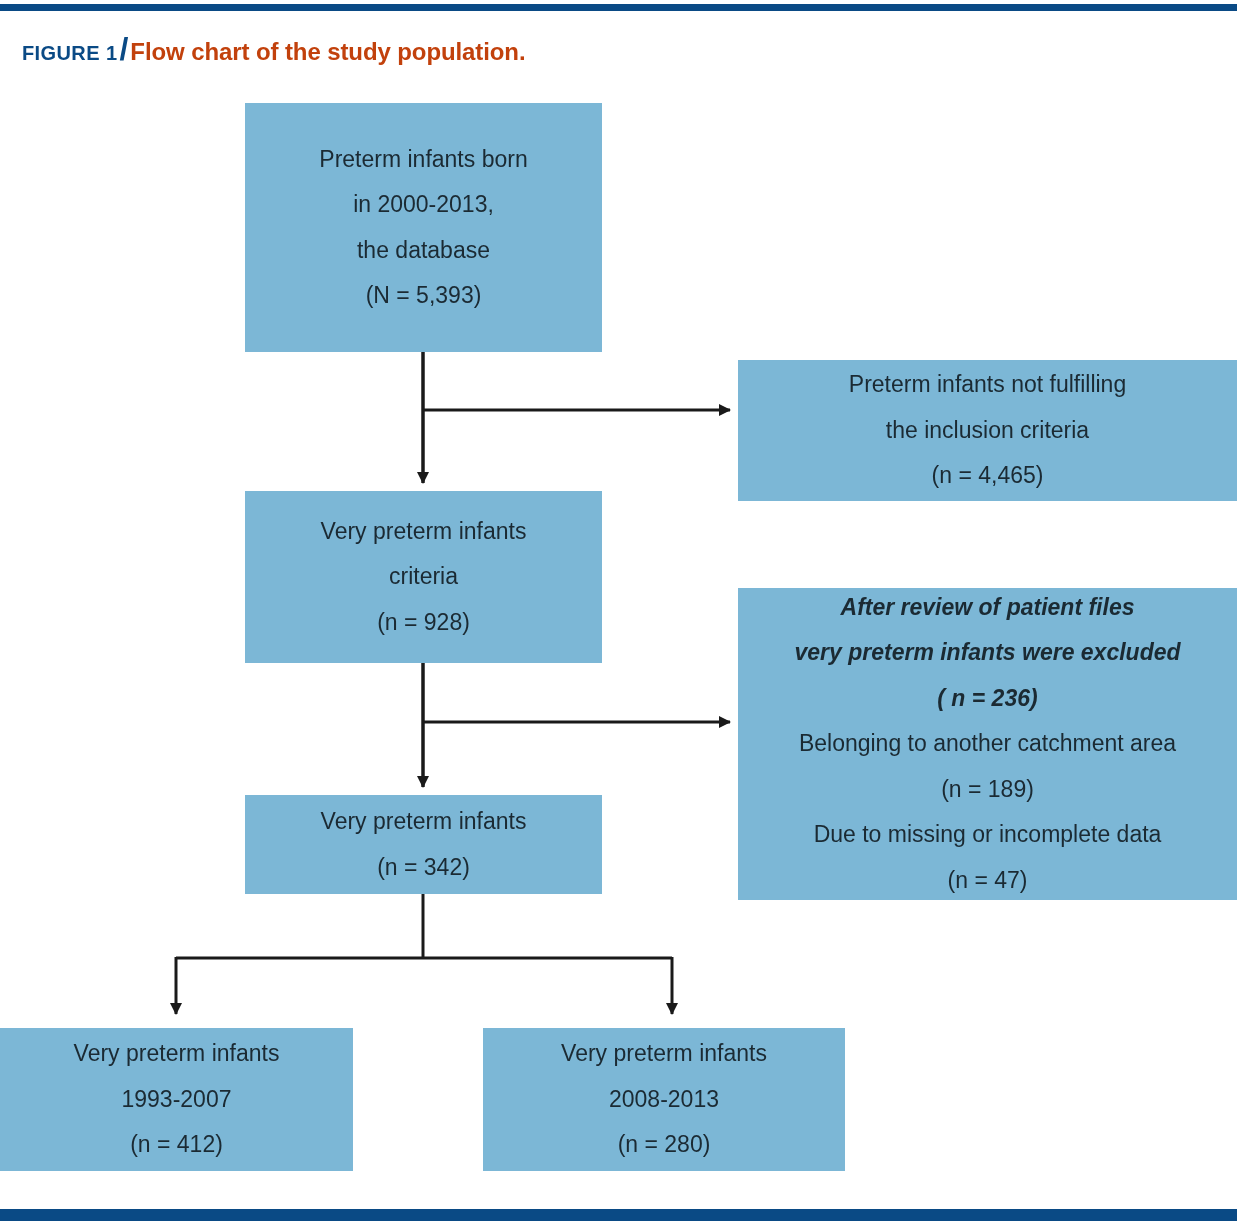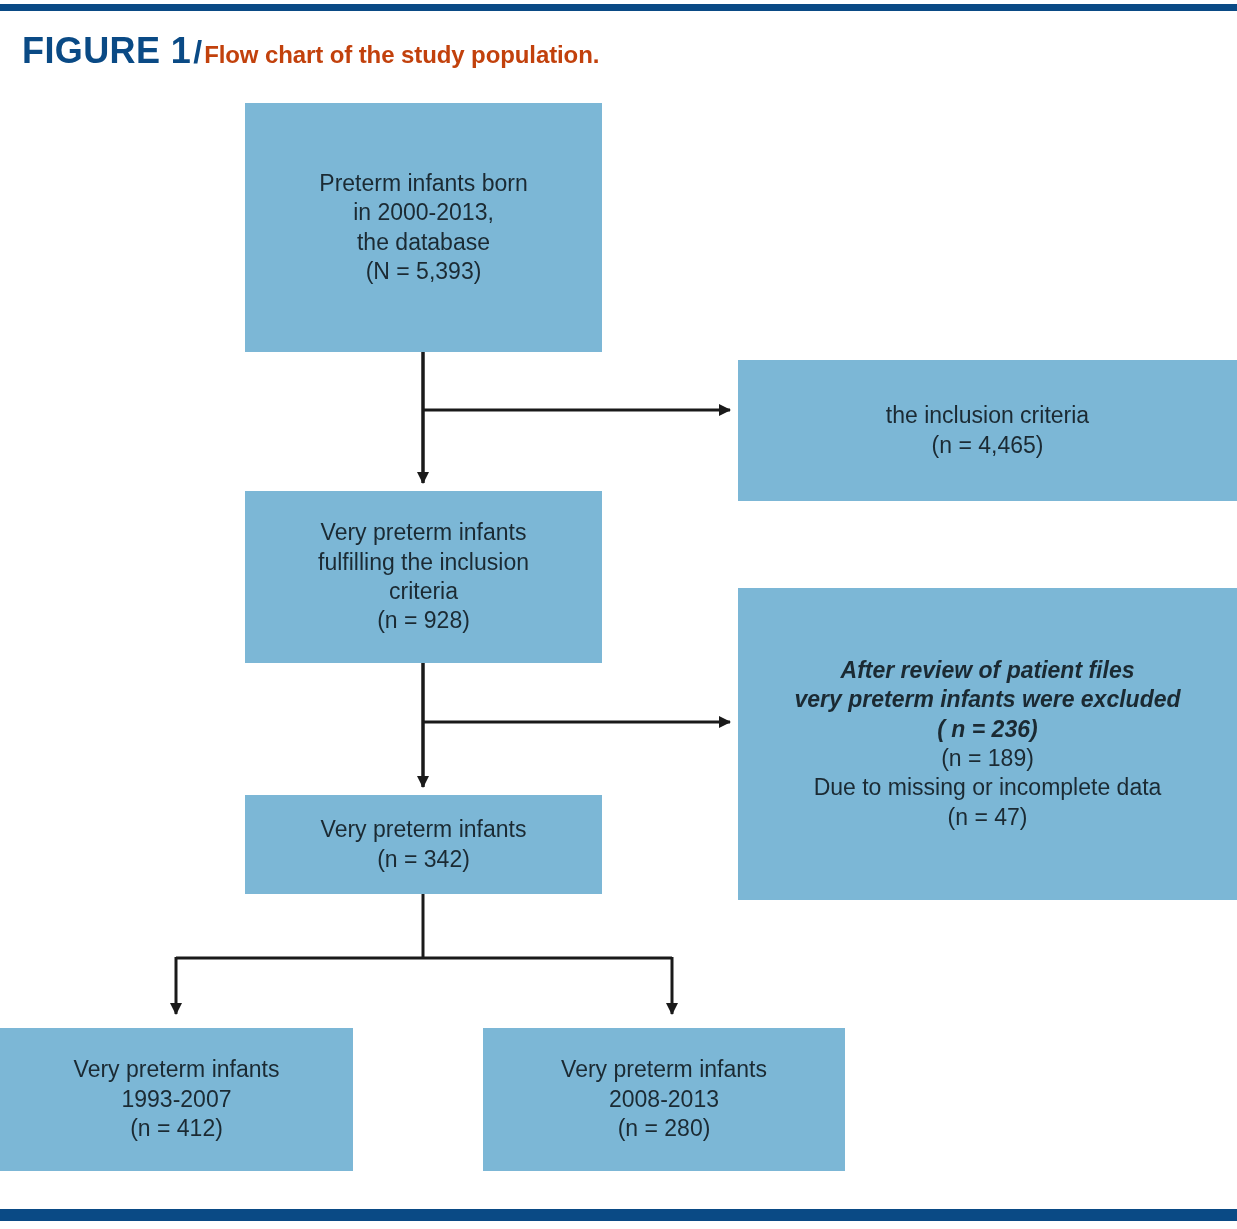--- a/index.html
+++ b/index.html
@@ -17,21 +17,21 @@
   #rule-top{top:4px;height:7px;}
   #rule-bottom{top:1209px;height:12px;}
 
   
   #caption{
     position:absolute;left:22px;top:33px;
     white-space:nowrap;
     line-height:1;
   }
   #caption .fig{
-    font-size:36px;font-weight:bold;color:#0A4A85;
+    font-size:20px;font-weight:bold;color:#0A4A85;
     letter-spacing:.4px;
     text-align:right;
   }
   #caption .slash{
     font-size:32px;font-weight:bold;color:#0A4A85;
     padding:0 2px;
   }
   #caption .cap-text{
     font-size:24px;font-weight:bold;color:#c2410c;
     letter-spacing:-.1px;
@@ -44,20 +44,21 @@
     color:#1B2A33;
     display:flex;
     flex-direction:column;
     align-items:center;
     justify-content:center;
     text-align:center;
     font-size:23px;
     line-height:1.28;
     box-sizing:border-box;
     padding:4px 10px;
+    gap:16px;
   }
   .node .ln{display:block;white-space:nowrap;}
   .node .ln.it{font-style:italic;font-weight:bold;}
 
   #node-source      {left:245px;top:103px;width:357px;height:249px;}
   #node-excluded-1  {left:738px;top:360px;width:499px;height:141px;}
   #node-included    {left:245px;top:491px;width:357px;height:172px;}
   #node-excluded-2  {left:738px;top:588px;width:499px;height:312px;}
   #node-final       {left:245px;top:795px;width:357px;height:99px;}
   #node-cohort-a    {left:0px;  top:1028px;width:353px;height:143px;}
@@ -108,35 +109,36 @@
 </svg>
 
 <div class="node" id="node-source">
   <span class="ln">Preterm infants born</span>
   <span class="ln">in 2000-2013,</span>
   <span class="ln">the database</span>
   <span class="ln">(N = 5,393)</span>
 </div>
 
 <div class="node" id="node-excluded-1">
+  <span class="ln">Preterm infants not fulfilling</span>
   <span class="ln">the inclusion criteria</span>
   <span class="ln">(n = 4,465)</span>
 </div>
 
 <div class="node" id="node-included">
   <span class="ln">Very preterm infants</span>
-  <span class="ln">fulfilling the inclusion</span>
   <span class="ln">criteria</span>
   <span class="ln">(n = 928)</span>
 </div>
 
 <div class="node" id="node-excluded-2">
   <span class="ln it">After review of patient files</span>
   <span class="ln it">very preterm infants were excluded</span>
   <span class="ln it">( n = 236)</span>
+  <span class="ln">Belonging to another catchment area</span>
   <span class="ln">(n = 189)</span>
   <span class="ln">Due to missing or incomplete data</span>
   <span class="ln">(n = 47)</span>
 </div>
 
 <div class="node" id="node-final">
   <span class="ln">Very preterm infants</span>
   <span class="ln">(n = 342)</span>
 </div>
 

